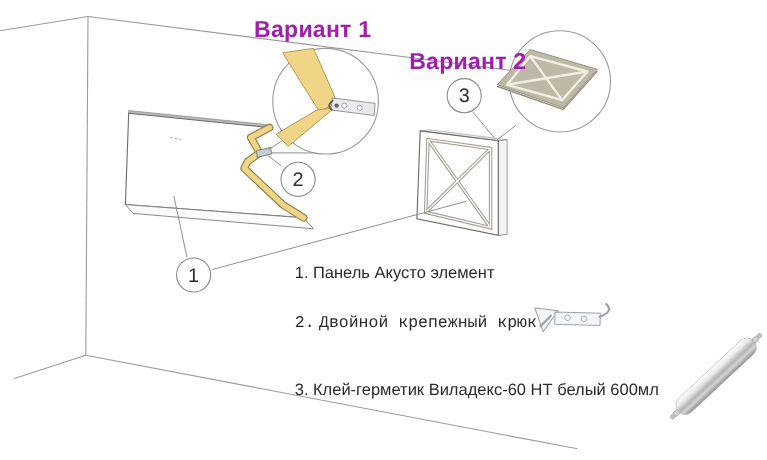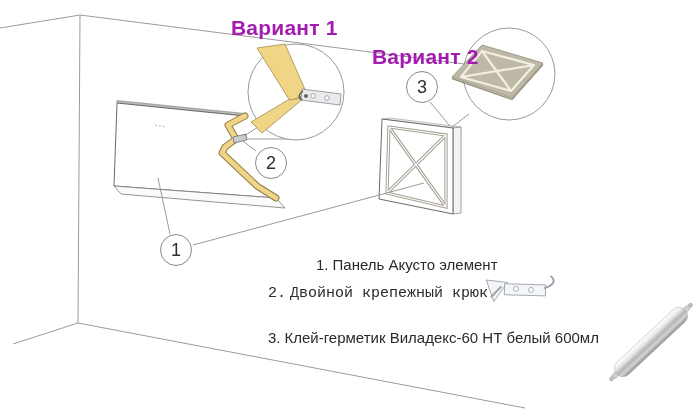--- a/index.html
+++ b/index.html
@@ -113,24 +113,24 @@
   </svg>
 
   <div class="variant-title" style="left:231px;top:16px;">Вариант 1</div>
   <div class="variant-title" style="left:372px;top:33px;margin-top:12px;">Вариант 2</div>
 
   <div class="callout" style="left:160px;top:234px;">1</div>
   <div class="callout" style="left:255px;top:147px;">2</div>
   <div class="callout" style="left:406px;top:71px;">3</div>
 
   <div class="legend">
-    <div class="legend-item" style="top:256px;margin-left:48px;">
+    <div class="legend-item" style="top:240px;">
       <span class="marker">1.</span><span>Панель Акусто элемент</span>
     </div>
     <div class="legend-item" style="top:285px;font-family:Liberation Mono, monospace;">
       <span class="marker">2.</span><span>Двойной крепежный крюк</span>
     </div>
-    <div class="legend-item" style="top:329px;">
+    <div class="legend-item" style="top:346px;">
       <span class="marker">3.</span><span>Клей-герметик Виладекс-60 НТ белый 600мл</span>
     </div>
   </div>
 
 </div>
 
 </body></html>

